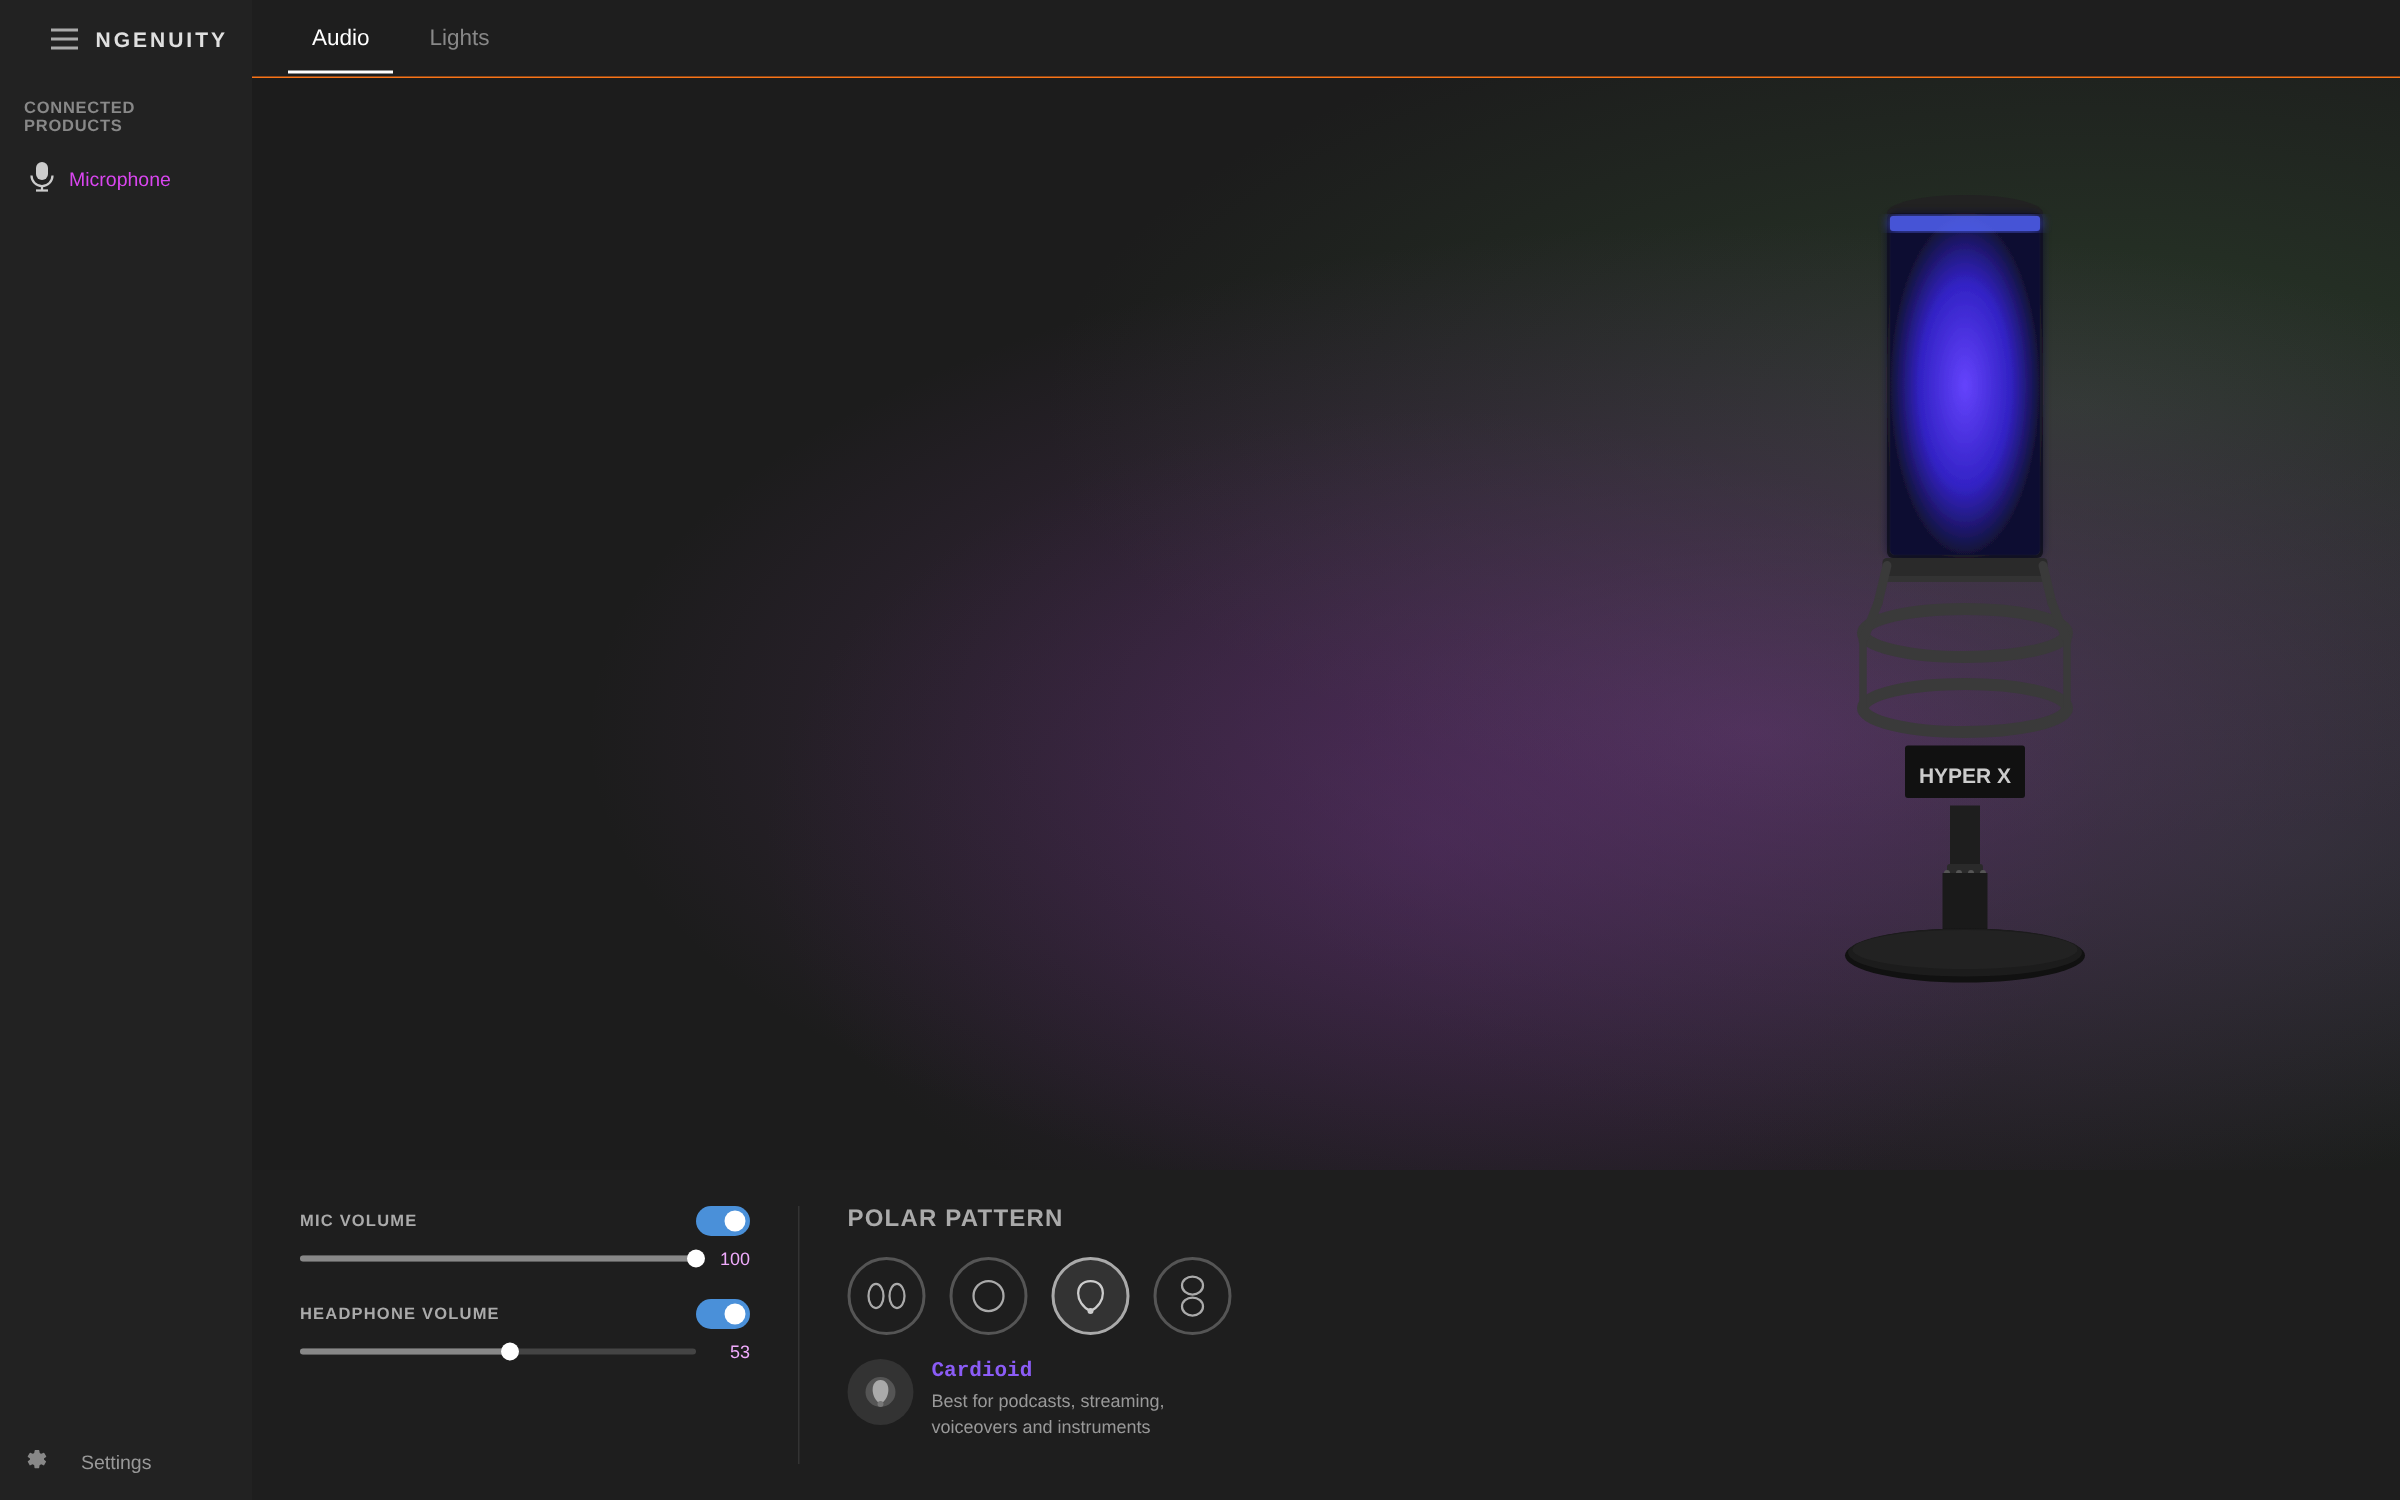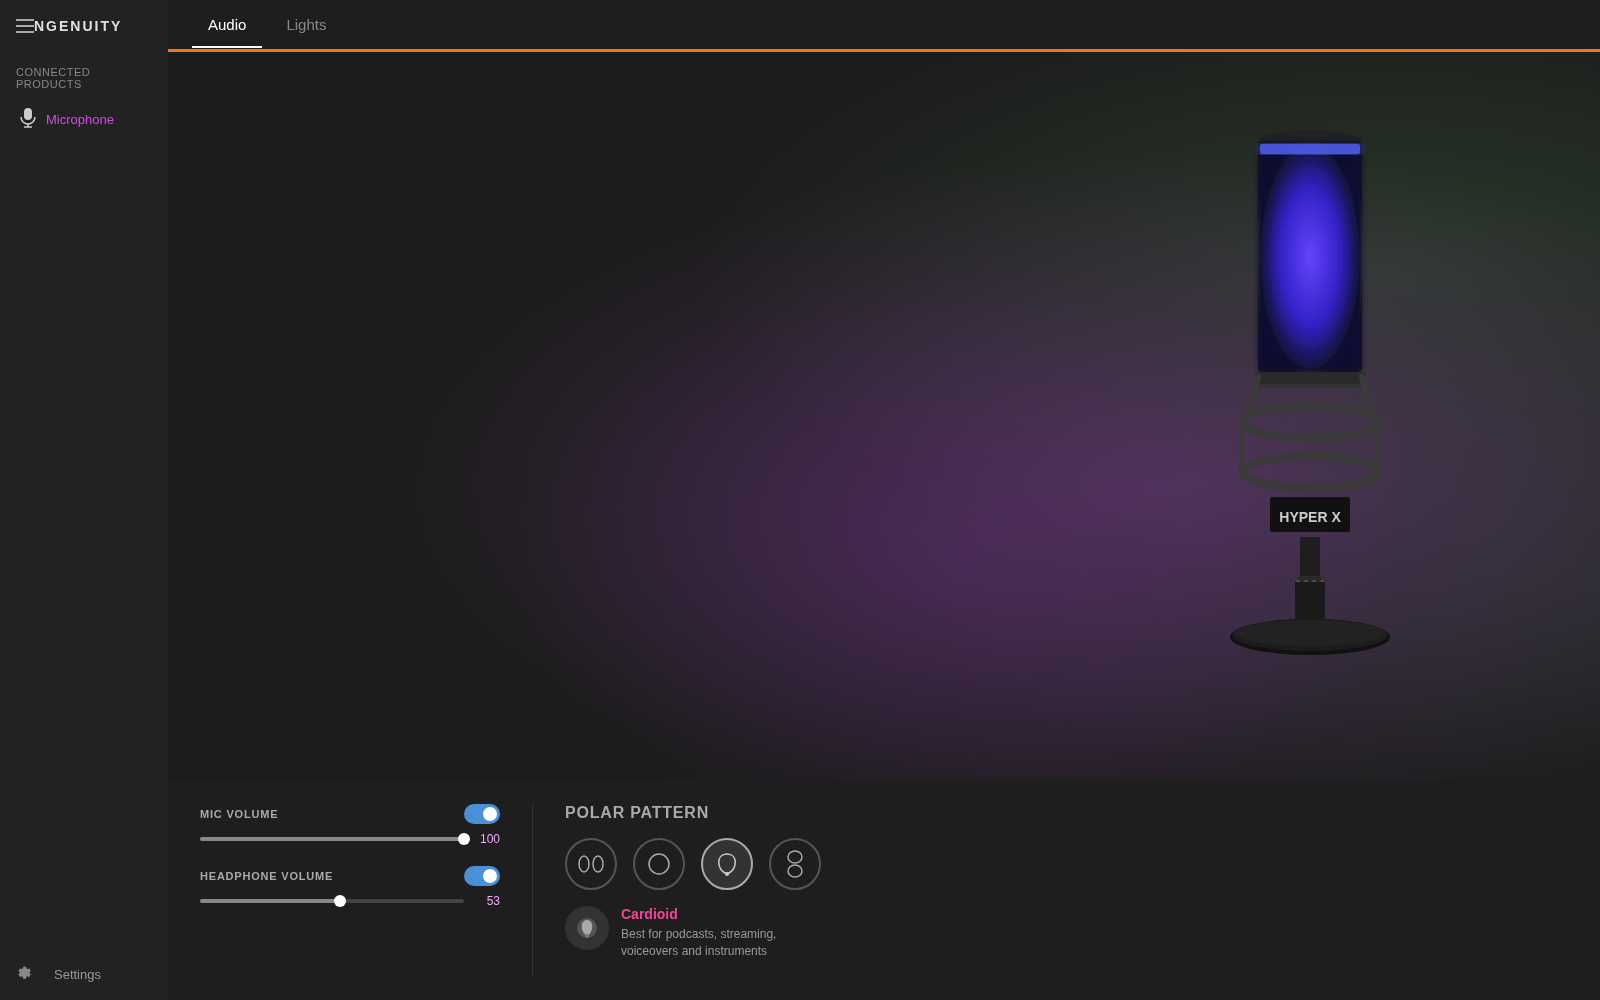--- a/index.html
+++ b/index.html
@@ -22,20 +22,22 @@
       flex-direction: column;
       padding: 0;
       height: 100%;
       position: relative;
       z-index: 10;
     }
     .sidebar-header {
       display: flex;
       align-items: center;
       padding: 18px 16px;
+      gap: 12px;
+      justify-content: flex-end;
     }
     .hamburger-icon {
       display: flex;
       flex-direction: column;
       gap: 4px;
       cursor: pointer;
     }
     .hamburger-icon span {
       display: block;
       width: 18px;
@@ -45,21 +47,21 @@
     .app-name {
       font-size: 14px;
       font-weight: 700;
       letter-spacing: 2px;
       color: #e0e0e0;
       text-transform: uppercase;
     }
     .connected-products-label {
       padding: 14px 16px 8px 16px;
       font-size: 11px;
-      font-weight: 400;
+      font-weight: 700;
       color: #888;
       text-transform: uppercase;
       letter-spacing: 0.5px;
     }
     .sidebar-item {
       display: flex;
       align-items: center;
       gap: 10px;
       padding: 10px 16px;
       cursor: pointer;
@@ -94,21 +96,21 @@
       height: 100%;
       overflow: hidden;
     }
 
     
     .tabs {
       display: flex;
       align-items: center;
       padding: 0 24px;
       background: #1e1e1e;
-      border-bottom: 3px solid #f97316;
+      border-bottom: 1px solid #f97316;
       height: 52px;
       gap: 8px;
     }
     .tab {
       padding: 14px 16px;
       font-size: 15px;
       cursor: pointer;
       color: #888;
       position: relative;
       text-decoration: none;
@@ -306,22 +308,23 @@
       border-radius: 50%;
       background: #333;
       display: flex;
       align-items: center;
       justify-content: center;
       flex-shrink: 0;
     }
     .polar-info-text h4 {
       font-size: 14px;
       font-weight: 600;
-      color: #ec4899;
+      color: #8b5cf6;
       margin-bottom: 4px;
+      font-family: Liberation Mono, monospace;
     }
     .polar-info-text p {
       font-size: 12px;
       color: #999;
       line-height: 1.4;
     }
   </style>
 </head>
 <body>
 

